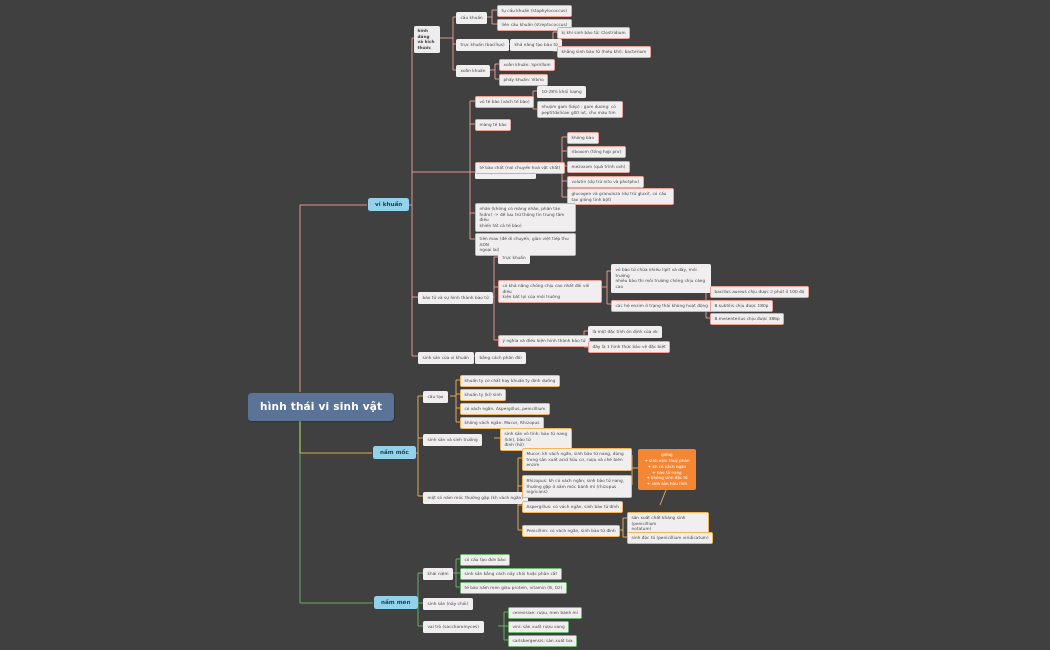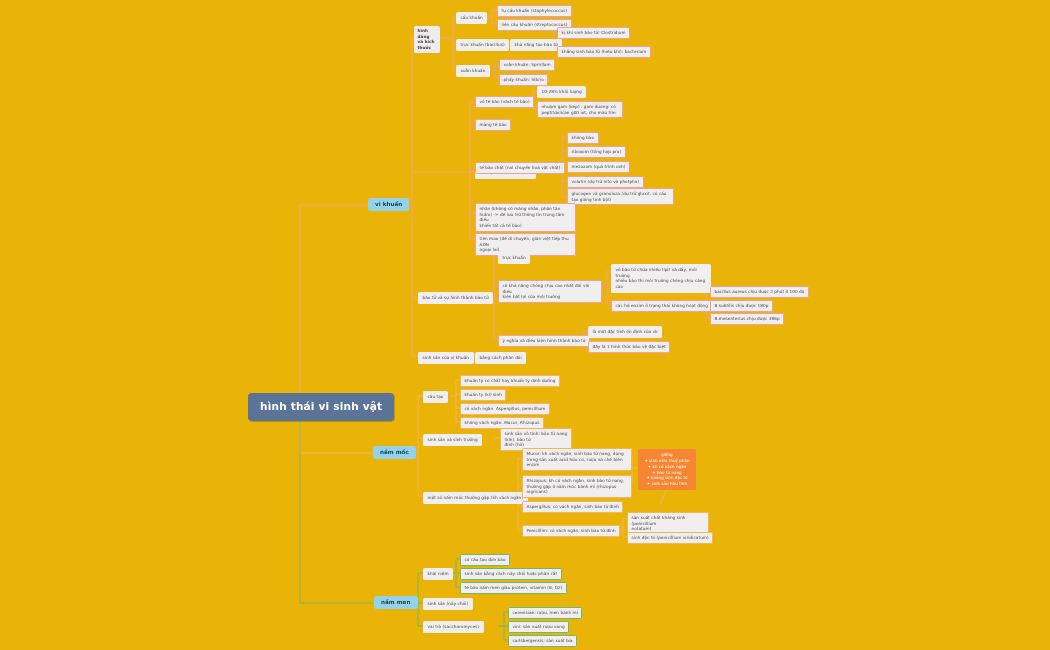--- a/index.html
+++ b/index.html
@@ -4,21 +4,21 @@
 <style>
   * { box-sizing: border-box; }
   html, body {
     margin: 0; padding: 0;
     background: #f5f9fc;
     font-family: "DejaVu Sans", "Liberation Sans", sans-serif;
   }
   #canvas {
     position: relative;
     width: 1050px; height: 650px;
-    background: #eab308;
+    background: #404040;
     overflow: hidden;
   }
   svg.links { position: absolute; left:0; top:0; width:1050px; height:650px; pointer-events:none; }
 
   .node {
     position: absolute;
     font-size: 4.2px;
     line-height: 1.32;
     padding: 2.2px 3.5px;
     border-radius: 1.6px;

